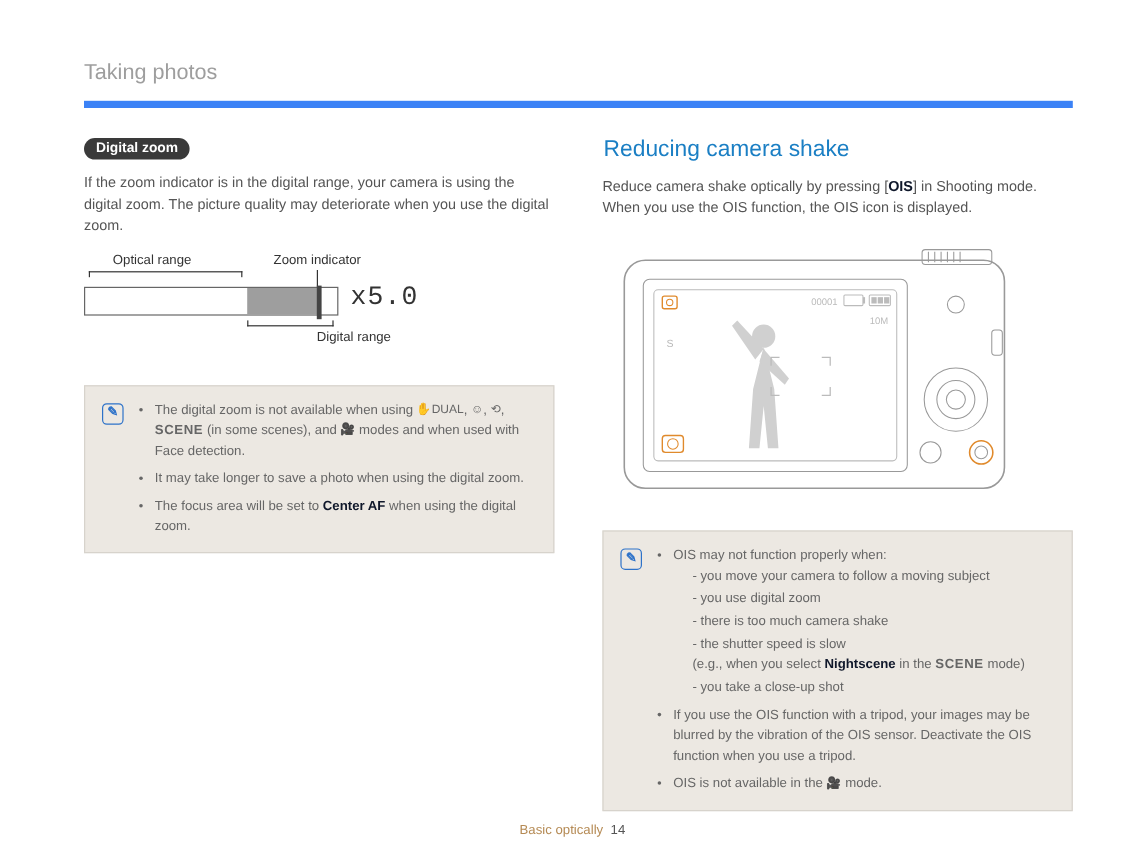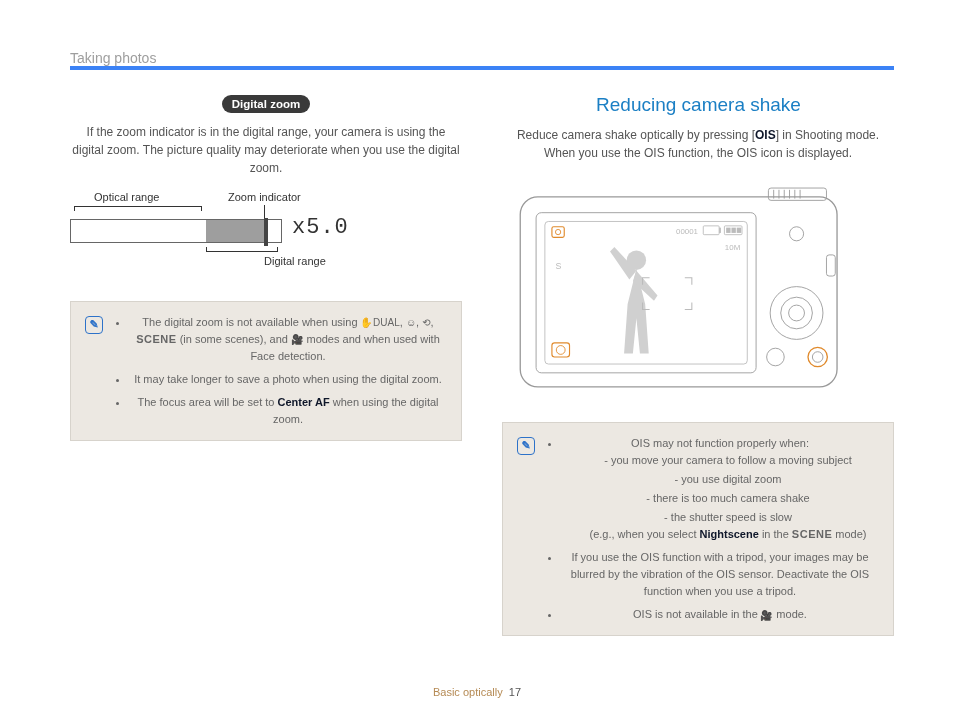--- a/index.html
+++ b/index.html
@@ -10,31 +10,30 @@
     height: 720px;
     font-family: Arial, Helvetica, sans-serif;
     color: #4d4d4d;
     background: #fff;
     position: relative;
   }
   .page {
     padding: 50px 60px 30px 70px;
   }
   .section-title {
-    font-size: 14px;
+    font-size: 18px;
     color: #9e9e9e;
     font-weight: 300;
-    padding-bottom: 0;
-    border-bottom: 4px solid #3b82f6;
+    padding-bottom: 13px;
+    border-bottom: 6px solid #3b82f6;
     margin-bottom: 24px;
   }
   .columns {
     display: flex;
     gap: 40px;
-    text-align: center;
   }
   .col { flex: 1; }
   .pill {
     display: inline-block;
     background: #3a3a3a;
     color: #fff;
     font-size: 11.5px;
     font-weight: bold;
     padding: 3px 10px;
     border-radius: 10px;
@@ -255,28 +254,29 @@
           <li>
             <span>OIS may not function properly when:</span>
             <ul class="sub-dash">
               <li>you move your camera to follow a moving subject</li>
               <li>you use digital zoom</li>
               <li>there is too much camera shake</li>
               <li>
                 <span>the shutter speed is slow</span><br>
                 <span>(e.g., when you select </span><b>Nightscene</b><span> in the </span><span class="scene-word">SCENE</span><span> mode)</span>
               </li>
+              <li>you take a close-up shot</li>
             </ul>
           </li>
           <li>If you use the OIS function with a tripod, your images may be blurred by the vibration of the OIS sensor. Deactivate the OIS function when you use a tripod.</li>
           <li>
             <span>OIS is not available in the </span><span class="inline-icon">🎥</span><span> mode.</span>
           </li>
         </ul>
       </div>
     </div>
   </div>
 </div>
 
 <div class="footer">
   <span>Basic optically</span>&nbsp;
-  <span class="pnum">17</span>
+  <span class="pnum">14</span>
 </div>
 
 </body></html>

